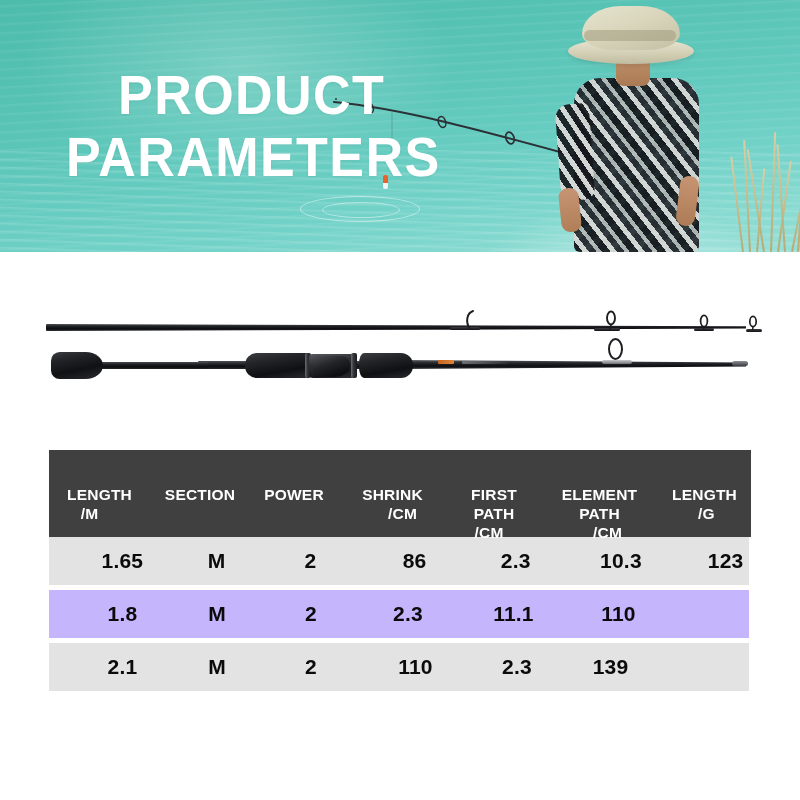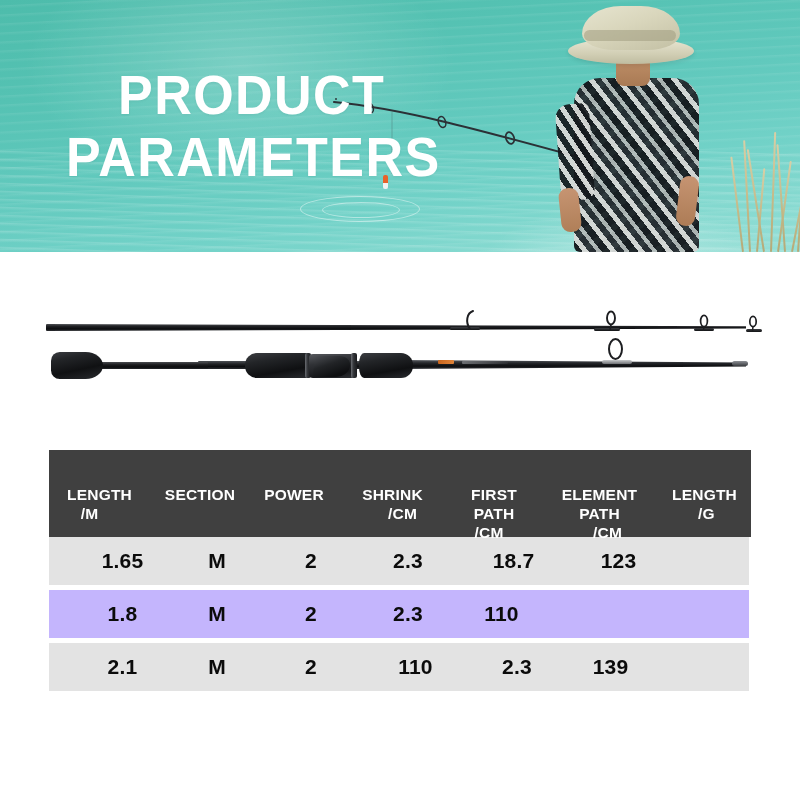--- a/index.html
+++ b/index.html
@@ -482,30 +482,32 @@
         <span class="unit">/G</span>
       </div>
     </div>
 
     <div class="tbody">
 
       <div class="tr odd">
         <div class="td c0">1.65</div>
         <div class="td c1">M</div>
         <div class="td c2">2</div>
+        <div class="td c3">86</div>
         <div class="td c4">2.3</div>
-        <div class="td c5">18.7</div>
+        <div class="td c5">10.3</div>
         <div class="td c6">123</div>
       </div>
 
       <div class="tr even">
         <div class="td c0">1.8</div>
         <div class="td c1">M</div>
         <div class="td c2">2</div>
         <div class="td c4">2.3</div>
+        <div class="td c5">11.1</div>
         <div class="td c6">110</div>
       </div>
 
       <div class="tr odd">
         <div class="td c0">2.1</div>
         <div class="td c1">M</div>
         <div class="td c2">2</div>
         <div class="td c3">110</div>
         <div class="td c4">2.3</div>
         <div class="td c6">139</div>

